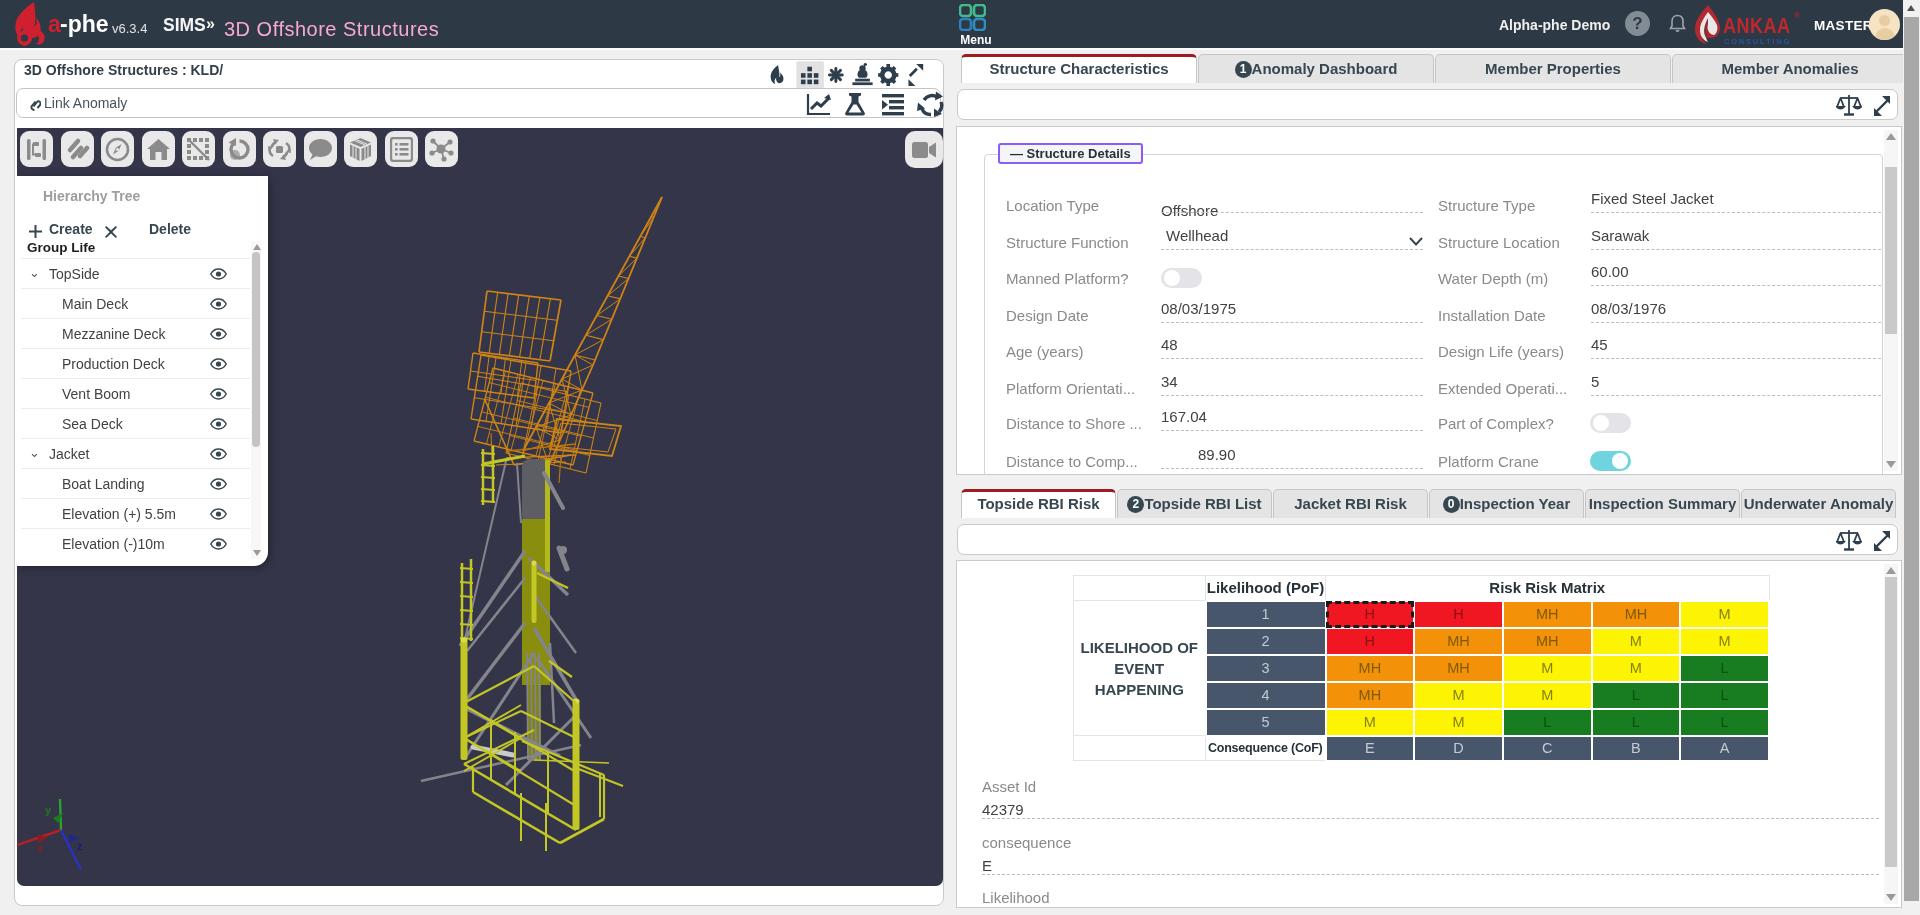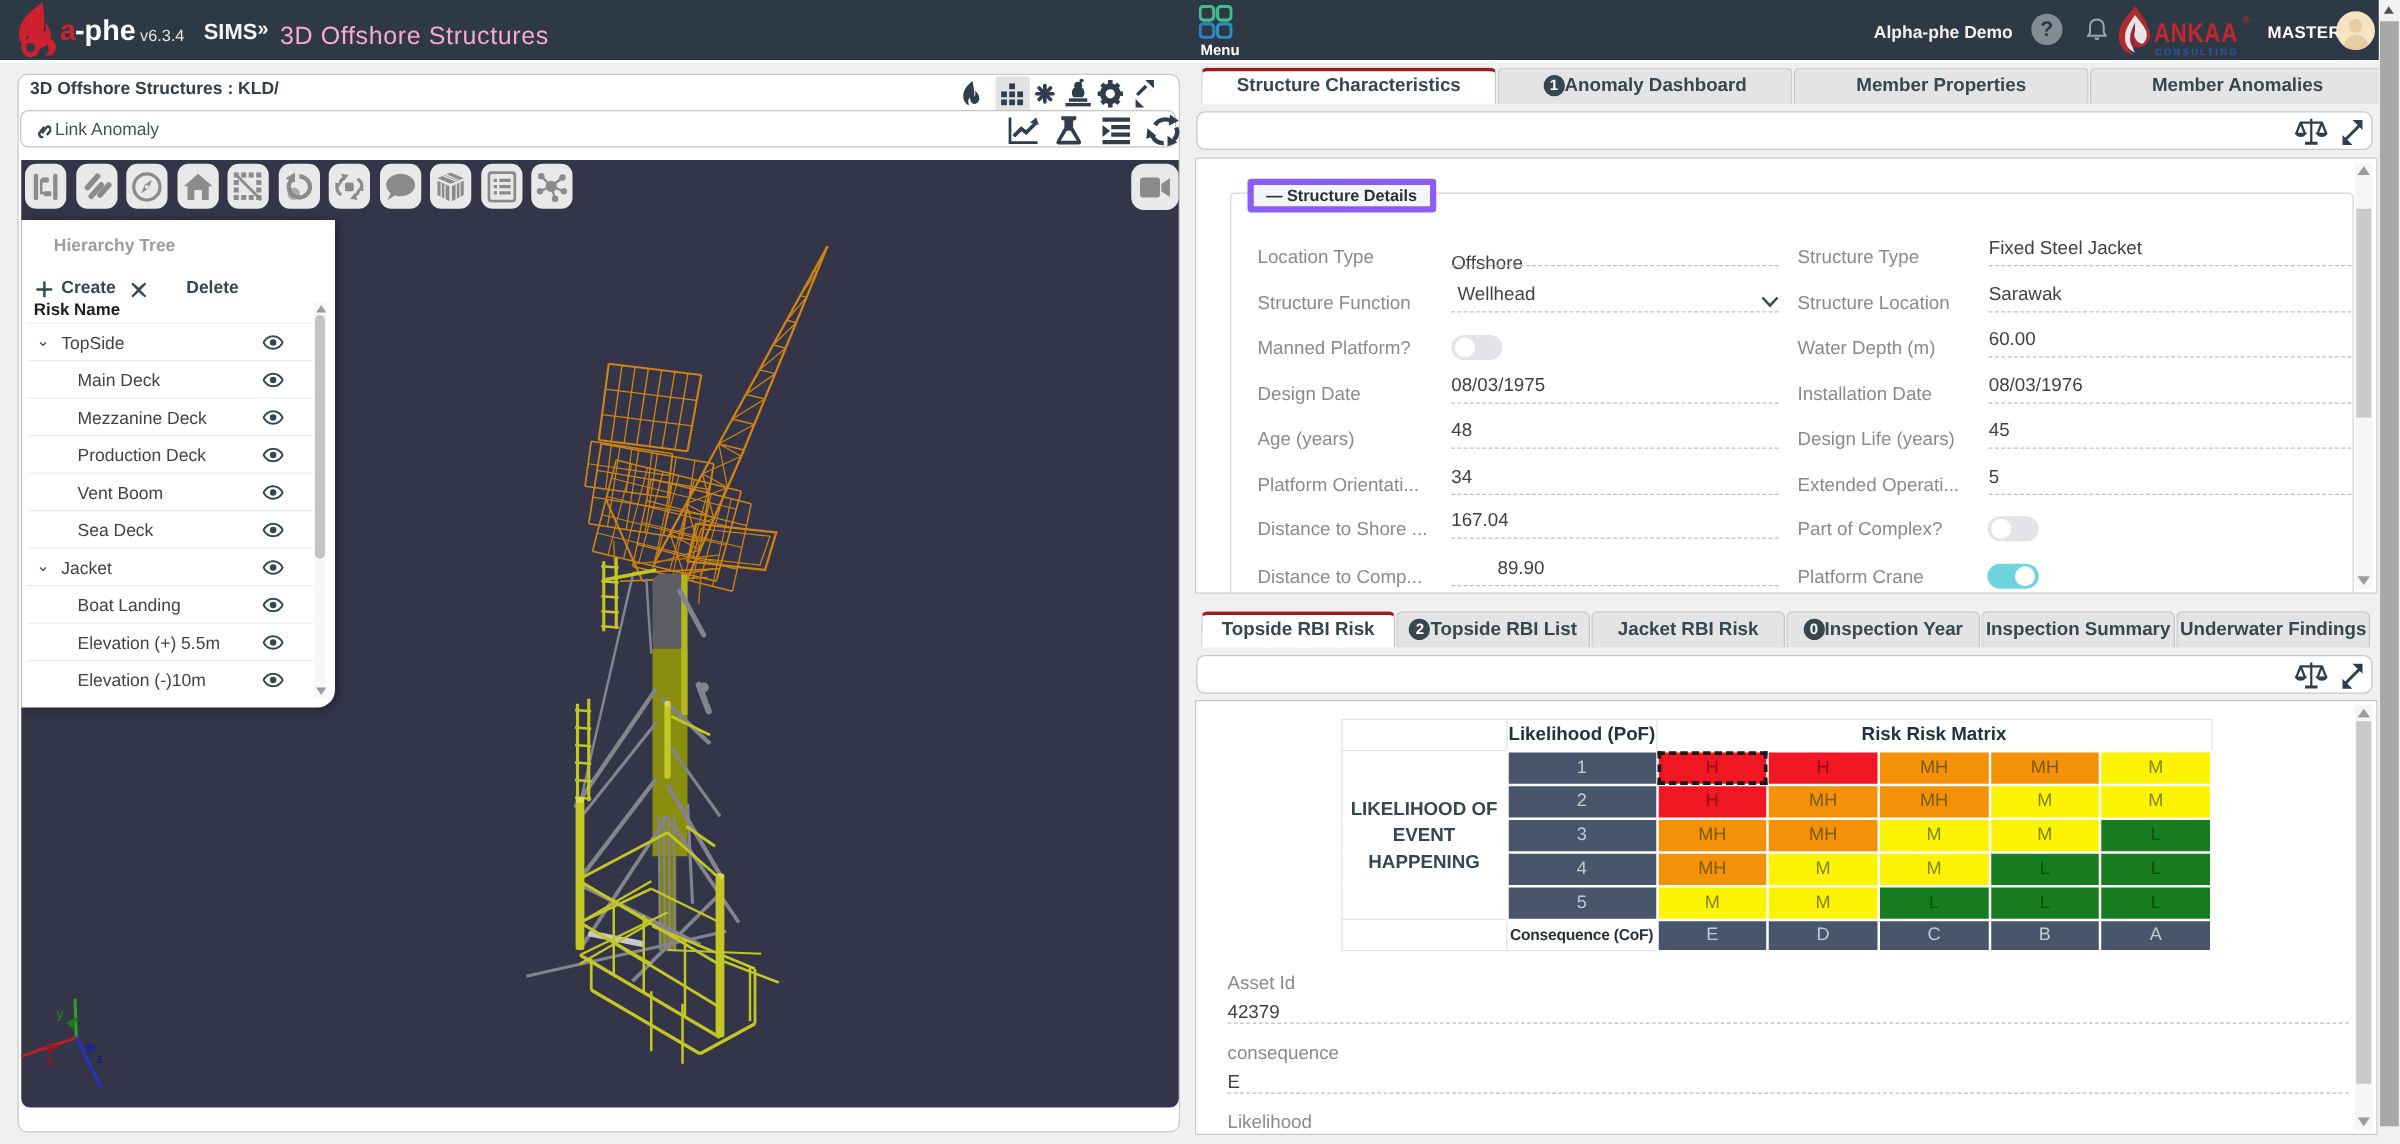--- a/index.html
+++ b/index.html
@@ -52,21 +52,21 @@
 
 .tabs { position:absolute; height:29px; display:flex; }
 .tab { height:29px; background:#e4e4e4; border:1px solid #c6c6c6; border-bottom:none; border-radius:5px 5px 0 0; font-size:15px; font-weight:bold; color:#37474f; text-align:center; line-height:27px; margin-right:1px; }
 .tab.active { background:#fff; border-top:3px solid #9e1c20; line-height:24px; }
 .badge { display:inline-block; width:17px; height:17px; border-radius:50%; background:#37474f; color:#fff; font-size:12px; font-weight:bold; line-height:17px; vertical-align:1px; }
 #rtabs { left:961px; top:4px; width:950px; }
 #rtabs .tab { width:236px; }
 #rtoolbar { position:absolute; left:957px; top:39px; width:941px; height:31px; background:#fff; border:1px solid #c9c9c9; border-radius:7px; }
 #rpanel { position:absolute; left:956px; top:76px; width:946px; height:349px; background:#fff; border:1px solid #c9c9c9; overflow:hidden; }
 #fieldset { position:absolute; left:27px; top:27px; width:899px; height:400px; border:1px solid #d4d4d4; border-radius:4px; }
-#fieldset .legend { position:absolute; left:13px; top:-12px; background:#f4f5f7; padding:1px 10px; font-size:13px; font-weight:bold; color:#263238; border:5px solid #8b5cf6; border-radius:3px; }
+#fieldset .legend { position:absolute; left:13px; top:-12px; background:#f4f5f7; padding:1px 10px; font-size:13px; font-weight:bold; color:#263238; border:2px solid #8b5cf6; border-radius:3px; }
 .flabel { position:absolute; font-size:15px; color:#8a8a8a; }
 .fvalue { position:absolute; font-size:15px; color:#424242; }
 .dash { position:absolute; border-bottom:1px dashed #bdbdbd; }
 .toggle { position:absolute; width:41px; height:20px; border-radius:10px; background:#e3e3e8; }
 .toggle .knob { position:absolute; left:3px; top:2px; width:16px; height:16px; border-radius:50%; background:#fff; }
 .toggle.on { background:#70d4de; }
 .toggle.on .knob { left:22px; }
 .psb { position:absolute; width:14px; background:#f6f6f6; }
 .psb .sbthumb { position:absolute; left:1px; width:12px; background:#c9c9c9; }
 .psb .ar { position:absolute; left:2px; width:0; height:0; border-left:5px solid transparent; border-right:5px solid transparent; }
@@ -533,21 +533,21 @@
         <div class="title">Hierarchy Tree</div>
         <svg width="13" height="13" style="position:absolute;left:12px;top:49px;" viewBox="0 0 13 13">
             <path d="M5.5 0 h2 v5.5 H13 v2 H7.5 V13 h-2 V7.5 H0 v-2 h5.5 Z" fill="#37474f"></path>
           </svg>
         <div class="create" style="left:32px;">Create</div>
         <svg width="12" height="12" style="position:absolute;left:88px;top:50px;" viewBox="0 0 12 12">
             <path d="M1.2 0 L6 4.2 L10.8 0 L12 1.2 L7.4 6 L12 10.8 L10.8 12 L6 7.6 L1.2 12 L0 10.8 L4.6 6 L0 1.2 Z" fill="#37474f"></path>
           </svg>
         <div class="delete" style="left:108px;padding-left:24px;">Delete</div>
         <div id="grid">
-          <div class="ghead">Risk Name</div>
+          <div class="ghead">Group Life</div>
           <div class="grow">
               <span class="chev">⌄</span>
               <span class="nm1">TopSide</span>
               <svg width="17" height="12" viewBox="0 0 17 12">
                 <path d="M8.5 1 C4.5 1 1.9 4 0.8 6 C1.9 8 4.5 11 8.5 11 C12.5 11 15.1 8 16.2 6 C15.1 4 12.5 1 8.5 1 Z" fill="none" stroke="#37474f" stroke-width="1.5"></path>
                 <circle cx="8.5" cy="6" r="2.6" fill="#37474f"></circle>
               </svg>
             </div>
           <div class="grow">
               <span class="nm2">Main Deck</span>
@@ -733,21 +733,21 @@
       <div class="ar" style="bottom:3px;border-top:7px solid #9a9a9a;"></div>
       <div class="sbthumb" style="top:37px;height:167px;"></div>
     </div>
 
   <div class="tabs" id="btabs">
     <div class="tab active">Topside RBI Risk</div>
     <div class="tab"><span class="badge">2</span>Topside RBI List</div>
     <div class="tab">Jacket RBI Risk</div>
     <div class="tab"><span class="badge">0</span>Inspection Year</div>
     <div class="tab">Inspection Summary</div>
-    <div class="tab">Underwater Findings</div>
+    <div class="tab">Underwater Anomaly</div>
   </div>
   <div id="btoolbar">
     <svg width="26" height="23" viewBox="0 0 26 23" style="position:absolute;left:878px;top:4px;">
         <g stroke="#2f3e4c" stroke-width="1.8" fill="none">
           <line x1="13" y1="1" x2="13" y2="20"></line>
           <line x1="4" y1="4" x2="22" y2="4"></line>
           <path d="M1 13 a4.5 4.5 0 0 0 7 0 Z" fill="#2f3e4c"></path>
           <path d="M4.5 4 L1 13 M4.5 4 L8 13"></path>
           <path d="M18 13 a4.5 4.5 0 0 0 7 0 Z" fill="#2f3e4c"></path>
           <path d="M21.5 4 L18 13 M21.5 4 L25 13"></path>

